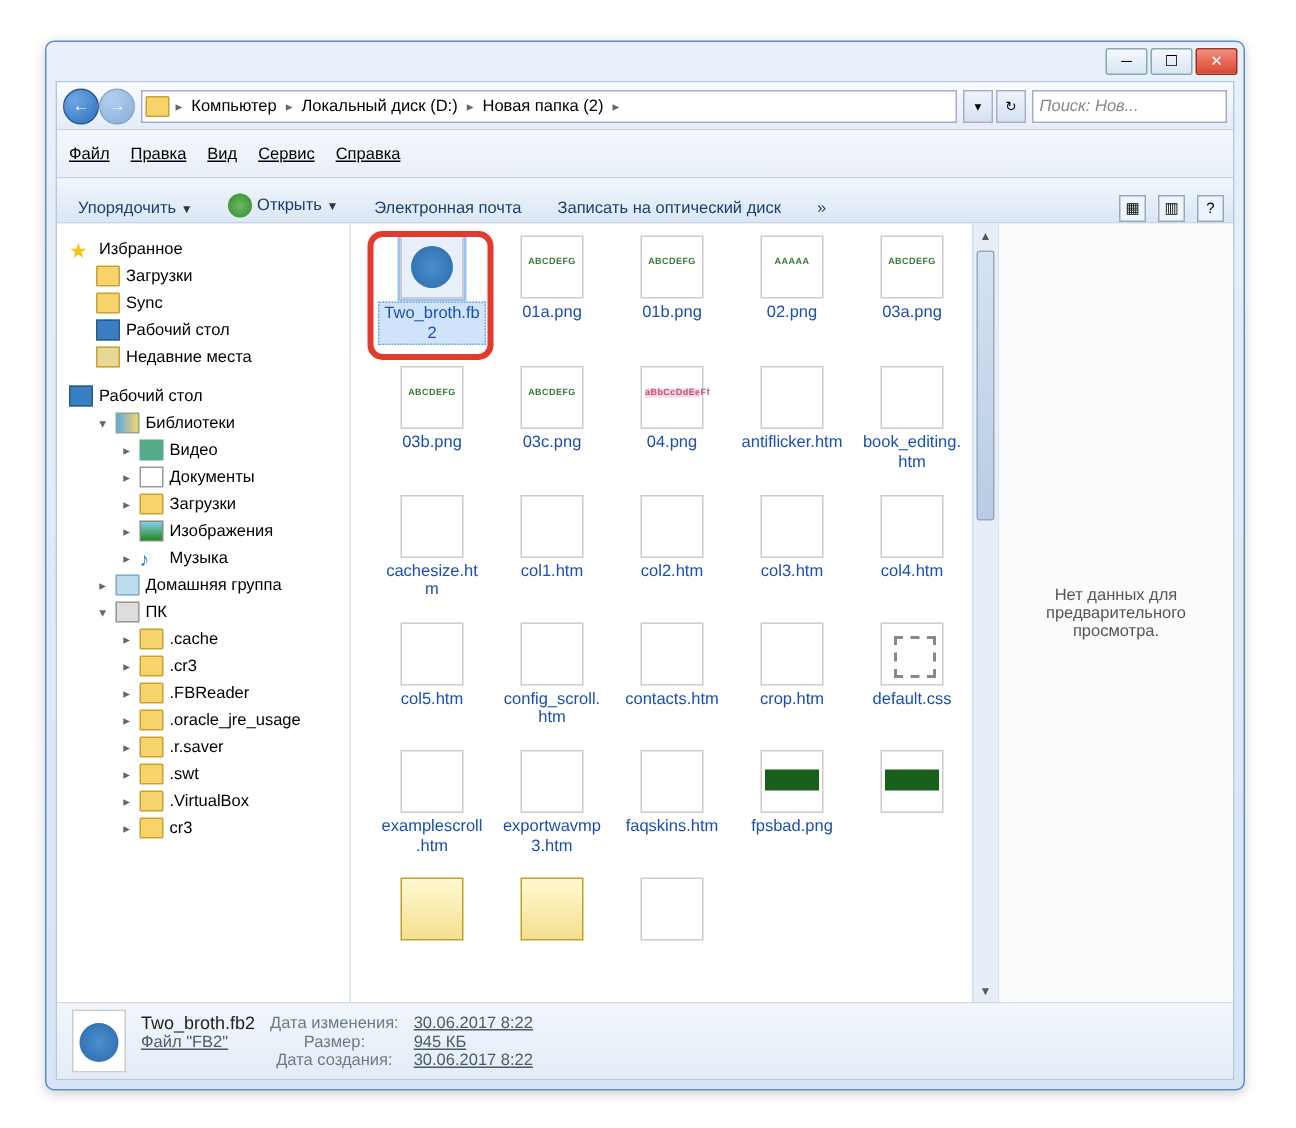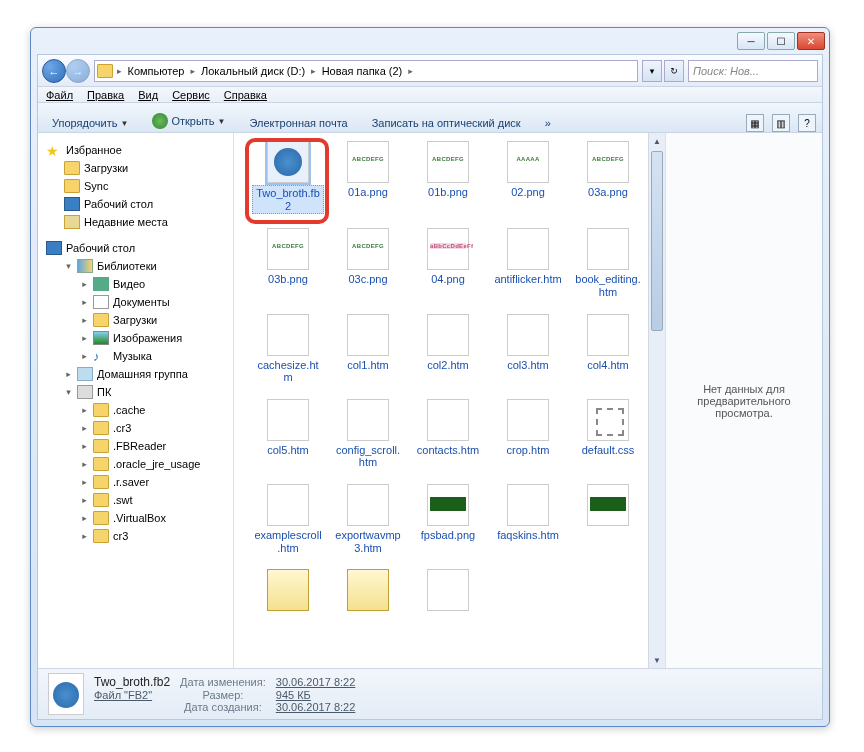--- a/index.html
+++ b/index.html
@@ -14,21 +14,21 @@
 .navbtn-group{display:flex;align-items:center;}
 .navbtn { width: 24px; height: 24px; border-radius: 50%; background: radial-gradient(circle at 30% 30%, #6fa8e8, #2f6fb8); display: inline-flex; align-items: center; justify-content: center; color: #fff; cursor: pointer; border:1px solid #2a5a97;}
 .navbtn.fwd{opacity:.5}
 .breadcrumbs { flex: 1; height: 22px; border: 1px solid #aac; background: #fff; display: flex; align-items: center; padding: 0 2px; gap: 2px; }
 .bc-seg { padding: 2px 4px; cursor: pointer; }
 .bc-sep { color: #666; font-size:9px;}
 .bc-folder-icon{width:16px;height:14px;background:#f6d36b;border:1px solid #c9a22f;border-radius:1px;display:inline-block;margin-right:2px;}
 .bc-controls{display:flex;gap:2px;}
 .bc-btn{width:20px;height:22px;border:1px solid #aac;background:linear-gradient(#eef4fc,#d5e2f3);display:flex;align-items:center;justify-content:center;cursor:pointer;font-size:9px;}
 .searchbox { width: 130px; height: 22px; border: 1px solid #aac; background: #fff; padding: 0 4px; color: #888; font-style: italic; display:flex;align-items:center; }
-.menubar { height: 16px; background: linear-gradient(#f4f7fc,#e9eff8); border-bottom: 1px solid #c9d5e5; display: flex; align-items: center; padding: 0 8px; gap: 14px; }
+.menubar { height: 32px; background: linear-gradient(#f4f7fc,#e9eff8); border-bottom: 1px solid #c9d5e5; display: flex; align-items: center; padding: 0 8px; gap: 14px; }
 .menubar span { cursor: pointer; }
 .menubar span u{text-decoration:underline;}
 .toolbar { height: 30px; background: linear-gradient(#f1f6fc,#dbe7f5); border-bottom: 1px solid #c9d5e5; display: flex; align-items: flex-end; padding: 0 6px; gap: 8px; }
 .tbtn { padding: 3px 8px; cursor: pointer; color: #1a3f6e; display:flex;align-items:center;gap:3px;}
 .tbtn .dd{font-size:8px;color:#333;}
 .tool-spacer{flex:1;}
 .tool-icon{width:18px;height:18px;border:1px solid #9ab;display:flex;align-items:center;justify-content:center;cursor:pointer;font-size:10px;background:#eef4fb;}
 .body { flex: 1; display: flex; overflow: hidden; border-bottom:1px solid #d0d8e4;}
 .sidebar { width: 200px; background: #fff; border-right: 1px solid #d9e1ec; padding: 8px 2px; overflow-y: auto; position:relative;}
 .tree-item { display: flex; align-items: center; gap: 4px; padding: 2px 2px 2px 6px; cursor: pointer; white-space:nowrap;}
@@ -348,28 +348,28 @@
               </div>
               <div class="file">
                 <div class="file-icon"></div>
                 <div class="file-label">examplescroll.htm</div>
               </div>
               <div class="file">
                 <div class="file-icon"></div>
                 <div class="file-label">exportwavmp3.htm</div>
               </div>
               <div class="file">
+                <div class="file-icon"></div>
+                <div class="file-label">faqskins.htm</div>
+              </div>
+              <div class="file">
                 <div class="file-icon">
                   <div class="thumb-green"></div>
                 </div>
                 <div class="file-label">fpsbad.png</div>
-              </div>
-              <div class="file">
-                <div class="file-icon"></div>
-                <div class="file-label">faqskins.htm</div>
               </div>
               <div class="file">
                 <div class="file-icon">
                   <div class="thumb-green"></div>
                 </div>
                 <div class="file-label"></div>
               </div>
               <div class="file">
                 <div class="file-icon script-ic"></div>
                 <div class="file-label"></div>

